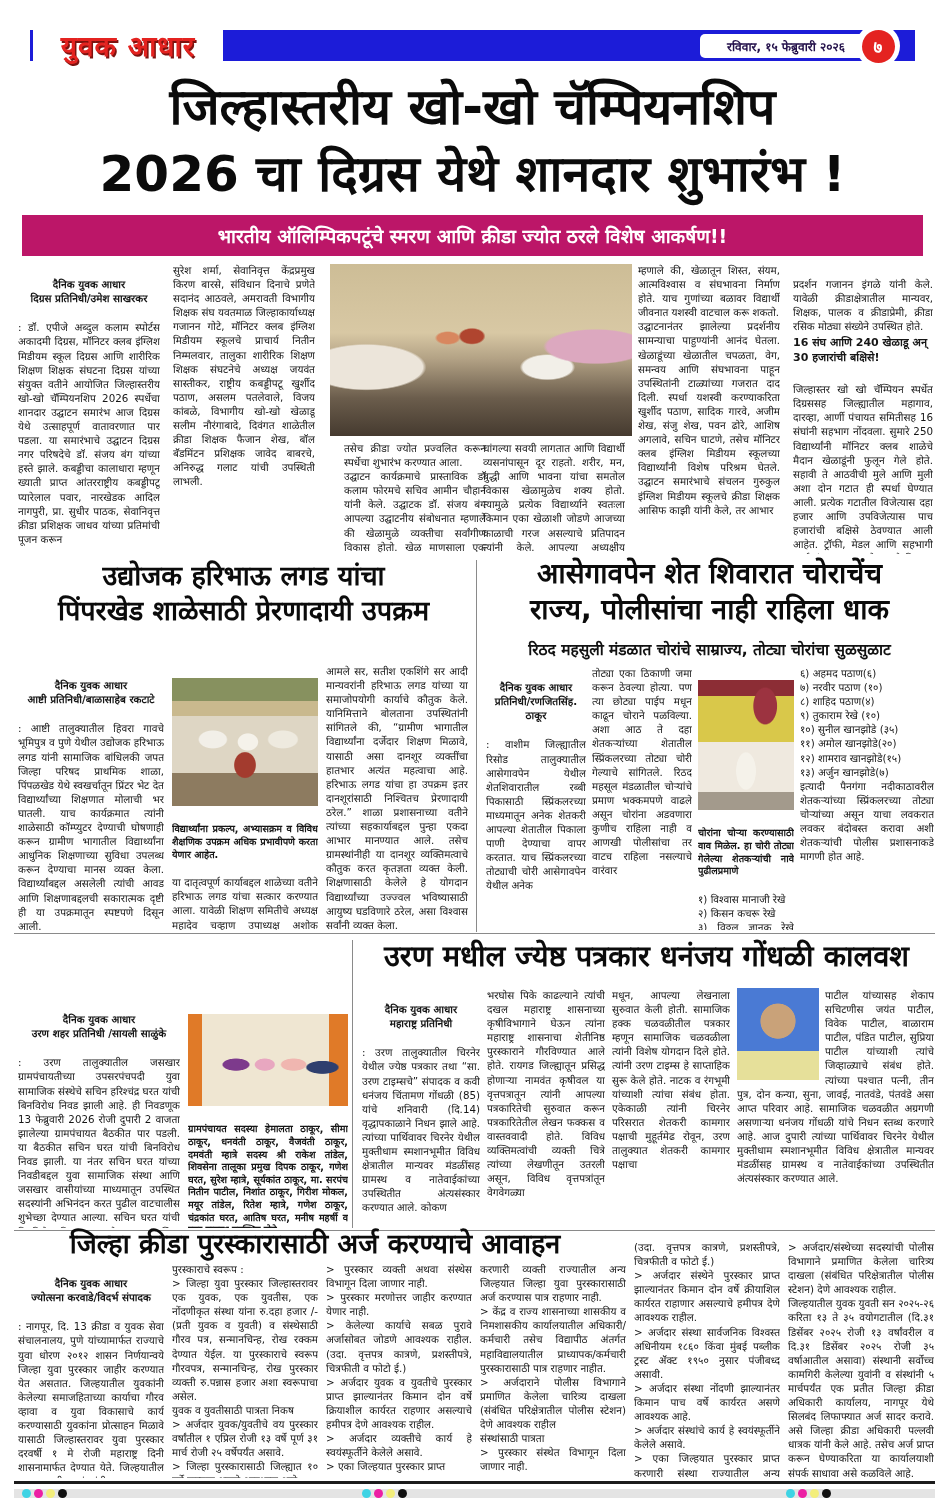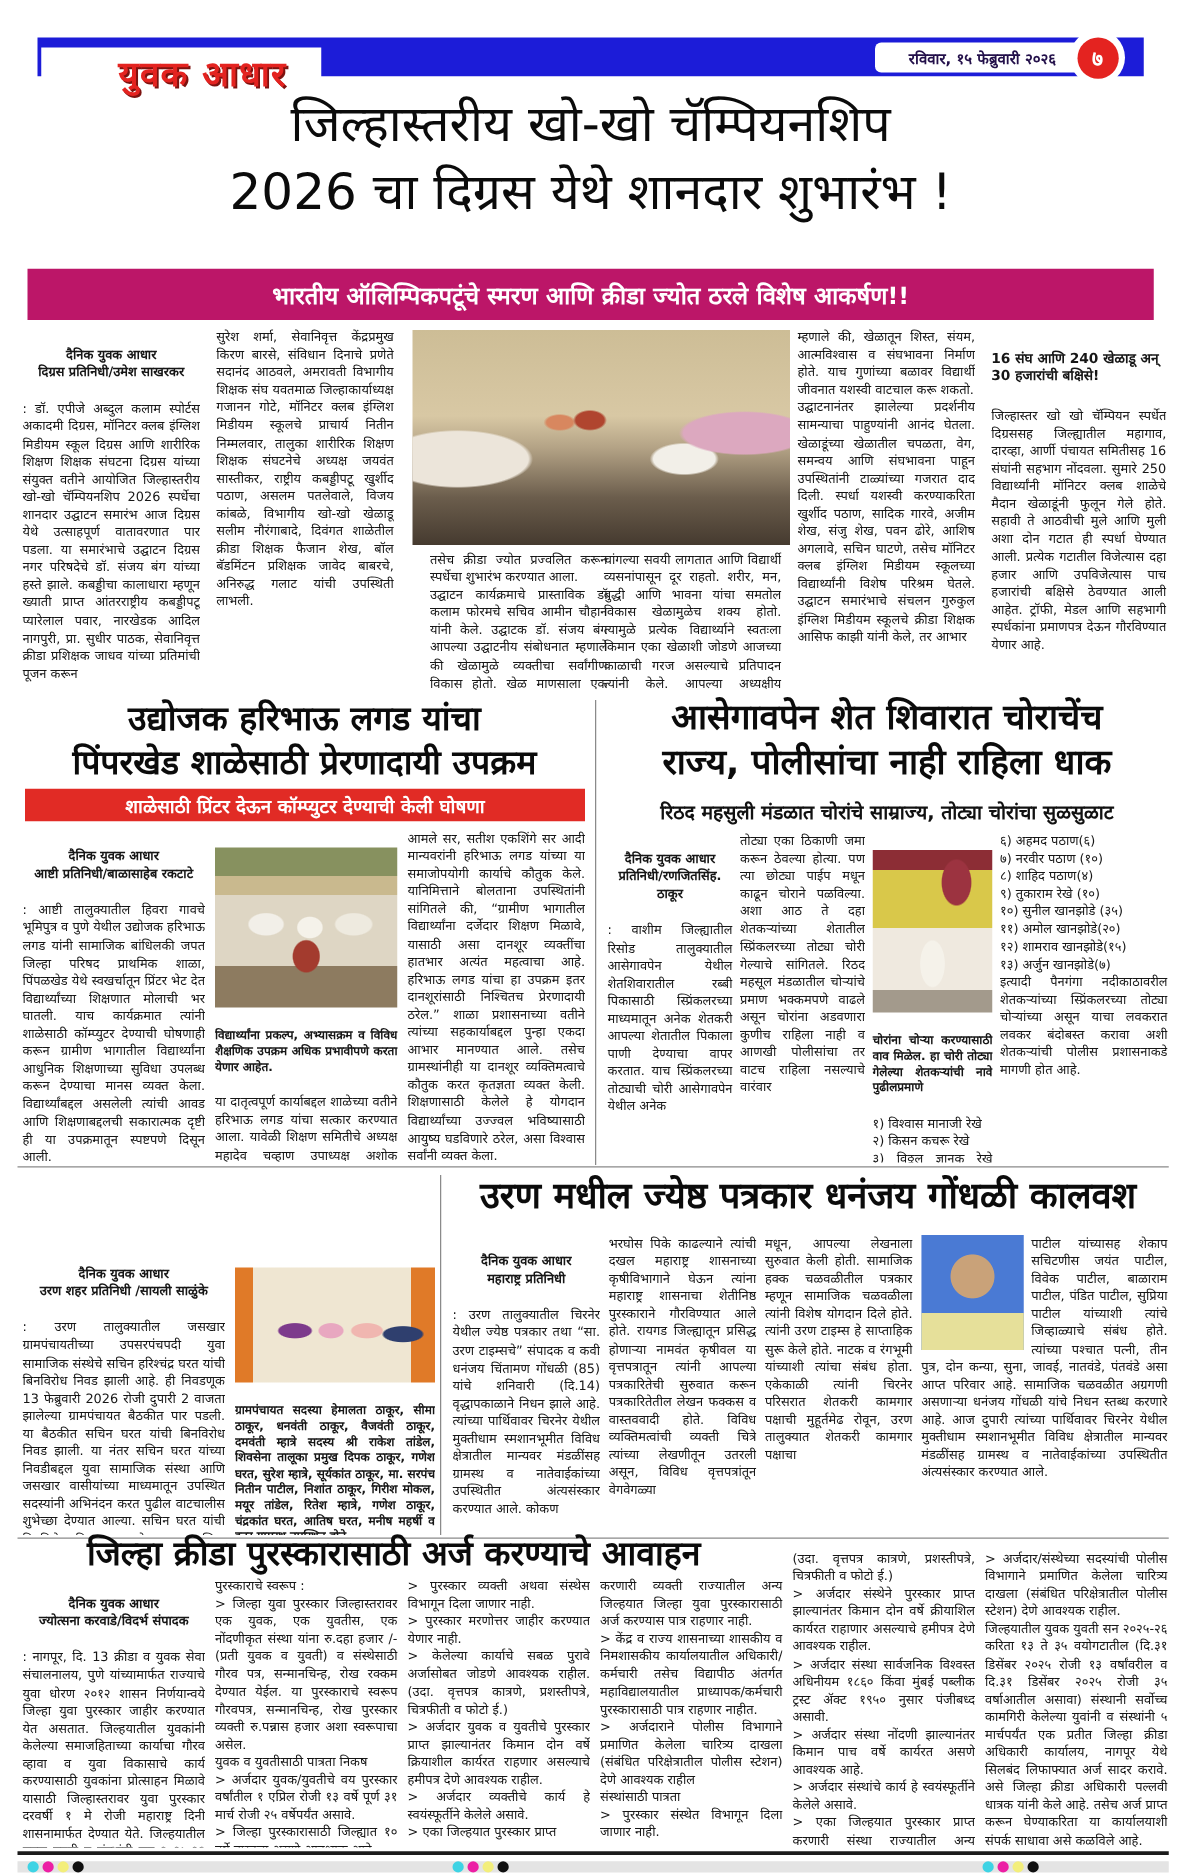--- a/index.html
+++ b/index.html
@@ -1,30 +1,30 @@
 <!DOCTYPE html>
 <html><head>
 <meta charset="utf-8">
 <style>
   html,body{margin:0;padding:0;background:#fff;}
   .page{position:relative;width:945px;height:1501px;background:#fff;overflow:hidden;
         font-family:"DejaVu Sans",sans-serif;color:#1c1c1c;}
   
   .topbar{position:absolute;left:30px;top:30px;width:885px;height:31px;background:#1c1cd8;}
-  .logobox{position:absolute;left:33px;top:38px;width:190px;height:40px;background:#fff;
-           display:flex;align-items:center;justify-content:center;padding-left:34px;}
+  .logobox{position:absolute;left:33px;top:25px;width:190px;height:40px;background:#fff;
+           display:flex;align-items:center;justify-content:center;}
   .logotext{font-size:28px;font-weight:bold;color:#e42320;text-shadow:1.5px 1.5px 0 #7d120f;letter-spacing:1px;}
   .datepill{position:absolute;left:700px;top:34px;width:172px;height:24px;background:#fff;border-radius:5px;
             display:flex;align-items:center;justify-content:center;font-size:12px;font-weight:bold;color:#23104a;}
   .pagecircle-wrap{position:absolute;left:856px;top:24px;width:44px;height:44px;background:#fff;border-radius:50%;
             display:flex;align-items:center;justify-content:center;}
   .pagecircle{width:33px;height:33px;background:#e42320;border-radius:50%;display:flex;align-items:center;
             justify-content:center;color:#fff;font-size:17px;font-weight:bold;}
   
-  .h-main{position:absolute;left:10px;top:74px;width:925px;text-align:center;font-weight:normal;font-size:40px;
+  .h-main{position:absolute;left:10px;top:74px;width:925px;text-align:center;font-weight:bold;font-size:50px;
           line-height:1.34;color:#0b0b0b;white-space:pre-line;}
   .band-magenta{position:absolute;left:22px;top:215px;width:901px;height:41px;background:#bc1668;color:#fff;
           display:flex;align-items:center;justify-content:center;font-size:19px;font-weight:bold;}
   .h-sec{position:absolute;text-align:center;font-weight:bold;color:#0b0b0b;white-space:pre-line;}
   .band-red{position:absolute;background:#e12b25;color:#fff;display:flex;align-items:center;justify-content:center;
           font-size:15px;font-weight:bold;}
   .deck{position:absolute;text-align:center;font-weight:bold;font-size:15.5px;color:#111;}
   
   .col{position:absolute;font-size:10.3px;line-height:1.37;text-align:justify;color:#161616;
        white-space:pre-line;overflow:hidden;}
@@ -100,29 +100,27 @@
 दिग्रस प्रतिनिधी/उमेश साखरकर</div>
     <span>: डॉ. एपीजे अब्दुल कलाम स्पोर्टस अकादमी दिग्रस, मॉनिटर क्लब इंग्लिश मिडीयम स्कूल दिग्रस आणि शारीरिक शिक्षण शिक्षक संघटना दिग्रस यांच्या संयुक्त वतीने आयोजित जिल्हास्तरीय खो-खो चॅम्पियनशिप 2026 स्पर्धेचा शानदार उद्घाटन समारंभ आज दिग्रस येथे उत्साहपूर्ण वातावरणात पार पडला. या समारंभाचे उद्घाटन दिग्रस नगर परिषदेचे डॉ. संजय बंग यांच्या हस्ते झाले. कबड्डीचा कालाधारा म्हणून ख्याती प्राप्त आंतरराष्ट्रीय कबड्डीपटू प्यारेलाल पवार, नारखेडक आदिल नागपुरी, प्रा. सुधीर पाठक, सेवानिवृत्त क्रीडा प्रशिक्षक जाधव यांच्या प्रतिमांची पूजन करून</span>
   </div>
   <div class="col" style="left:173px;top:263px;width:142px;height:291px;">सुरेश शर्मा, सेवानिवृत्त केंद्रप्रमुख किरण बारसे, संविधान दिनाचे प्रणेते सदानंद आठवले, अमरावती विभागीय शिक्षक संघ यवतमाळ जिल्हाकार्याध्यक्ष गजानन गोटे, मॉनिटर क्लब इंग्लिश मिडीयम स्कूलचे प्राचार्य नितीन निम्मलवार, तालुका शारीरिक शिक्षण शिक्षक संघटनेचे अध्यक्ष जयवंत सास्तीकर, राष्ट्रीय कबड्डीपटू खुर्शीद पठाण, असलम पतलेवाले, विजय कांबळे, विभागीय खो-खो खेळाडू सलीम नौरंगाबादे, दिवंगत शाळेतील क्रीडा शिक्षक फैजान शेख, बॉल बॅडमिंटन प्रशिक्षक जावेद बाबरचे, अनिरुद्ध गलाट यांची उपस्थिती लाभली.</div>
   <div class="col" style="left:324px;top:441px;width:142px;height:113px;margin-left:20px;">तसेच क्रीडा ज्योत प्रज्वलित करून स्पर्धेचा शुभारंभ करण्यात आला.
 उद्घाटन कार्यक्रमाचे प्रास्ताविक डॉ कलाम फोरमचे सचिव आमीन चौहान यांनी केले. उद्घाटक डॉ. संजय बंग आपल्या उद्घाटनीय संबोधनात म्हणाले की खेळामुळे व्यक्तीचा सर्वांगीण विकास होतो. खेळ माणसाला एक चांगला नागरिक म्हणून घडवतो. खेळामुळे</div>
   <div class="col" style="left:483px;top:441px;width:142px;height:113px;">चांगल्या सवयी लागतात आणि विद्यार्थी व्यसनांपासून दूर राहतो. शरीर, मन, बुद्धी आणि भावना यांचा समतोल विकास खेळामुळेच शक्य होतो. त्यामुळे प्रत्येक विद्यार्थ्याने स्वतःला किमान एका खेळाशी जोडणे आजच्या काळाची गरज असल्याचे प्रतिपादन त्यांनी केले. आपल्या अध्यक्षीय भाषणात प्रमोद सूर्यवंशी यांनी खेळाडूंना शुभेच्छा देत</div>
   <div class="col" style="left:638px;top:263px;width:142px;height:291px;">म्हणाले की, खेळातून शिस्त, संयम, आत्मविश्वास व संघभावना निर्माण होते. याच गुणांच्या बळावर विद्यार्थी जीवनात यशस्वी वाटचाल करू शकतो.
 उद्घाटनानंतर झालेल्या प्रदर्शनीय सामन्याचा पाहुण्यांनी आनंद घेतला. खेळाडूंच्या खेळातील चपळता, वेग, समन्वय आणि संघभावना पाहून उपस्थितांनी टाळ्यांच्या गजरात दाद दिली. स्पर्धा यशस्वी करण्याकरिता खुर्शीद पठाण, सादिक गारवे, अजीम शेख, संजु शेख, पवन ढोरे, आशिष अगलावे, सचिन घाटणे, तसेच मॉनिटर क्लब इंग्लिश मिडीयम स्कूलच्या विद्यार्थ्यांनी विशेष परिश्रम घेतले. उद्घाटन समारंभाचे संचलन गुरुकुल इंग्लिश मिडीयम स्कूलचे क्रीडा शिक्षक आसिफ काझी यांनी केले, तर आभार</div>
   <div class="col" style="left:793px;top:263px;width:140px;height:291px;">
+    <span>प्रदर्शन गजानन इंगळे यांनी केले. यावेळी क्रीडाक्षेत्रातील मान्यवर, शिक्षक, पालक व क्रीडाप्रेमी, क्रीडा रसिक मोठ्या संख्येने उपस्थित होते.</span>
     <div class="subhead-inline">16 संघ आणि 240 खेळाडू अन् 30 हजारांची बक्षिसे!</div>
     <span>जिल्हास्तर खो खो चॅम्पियन स्पर्धेत दिग्रससह जिल्ह्यातील महागाव, दारव्हा, आर्णी पंचायत समितीसह 16 संघांनी सहभाग नोंदवला. सुमारे 250 विद्यार्थ्यांनी मॉनिटर क्लब शाळेचे मैदान खेळाडूंनी फुलून गेले होते. सहावी ते आठवीची मुले आणि मुली अशा दोन गटात ही स्पर्धा घेण्यात आली. प्रत्येक गटातील विजेत्यास दहा हजार आणि उपविजेत्यास पाच हजारांची बक्षिसे ठेवण्यात आली आहेत. ट्रॉफी, मेडल आणि सहभागी स्पर्धकांना प्रमाणपत्र देऊन गौरविण्यात येणार आहे.</span>
   </div>
 
   <div class="h-sec" style="left:16px;top:559px;width:455px;font-size:27px;line-height:1.28;">उद्योजक हरिभाऊ लगड यांचा
 पिंपरखेड शाळेसाठी प्रेरणादायी उपक्रम</div>
-  <div class="band-red" style="left:20px;top:631px;width:448px;height:26px;">
-    <span>शाळेसाठी प्रिंटर देऊन कॉम्प्युटर देण्याची केली घोषणा</span>
-  </div>
   <div class="col" style="left:18px;top:664px;width:146px;height:266px;">
     <div class="byline">दैनिक युवक आधार
 आष्टी प्रतिनिधी/बाळासाहेब रकटाटे</div>
     <span>: आष्टी तालुक्यातील हिवरा गावचे भूमिपुत्र व पुणे येथील उद्योजक हरिभाऊ लगड यांनी सामाजिक बांधिलकी जपत जिल्हा परिषद प्राथमिक शाळा, पिंपळखेड येथे स्वखर्चातून प्रिंटर भेट देत विद्यार्थ्यांच्या शिक्षणात मोलाची भर घातली. याच कार्यक्रमात त्यांनी शाळेसाठी कॉम्प्युटर देण्याची घोषणाही करून ग्रामीण भागातील विद्यार्थ्यांना आधुनिक शिक्षणाच्या सुविधा उपलब्ध करून देण्याचा मानस व्यक्त केला. विद्यार्थ्यांबद्दल असलेली त्यांची आवड आणि शिक्षणाबद्दलची सकारात्मक दृष्टी ही या उपक्रमातून स्पष्टपणे दिसून आली.</span>
   </div>
   <div class="col" style="left:172px;top:664px;width:146px;height:266px;">
     <div class="photo ph-lagad"></div>
     <div class="caption">विद्यार्थ्यांना प्रकल्प, अभ्यासक्रम व विविध शैक्षणिक उपक्रम अधिक प्रभावीपणे करता येणार आहेत.</div>
     <span>या दातृत्वपूर्ण कार्याबद्दल शाळेच्या वतीने हरिभाऊ लगड यांचा सत्कार करण्यात आला. यावेळी शिक्षण समितीचे अध्यक्ष महादेव चव्हाण उपाध्यक्ष अशोक आंब्राळे, समिती सदस्य सुरेश औटे, मुख्याध्यापक असलम शेख,सर अनुज चव्हाण सर, महादेव</span>
   </div>

